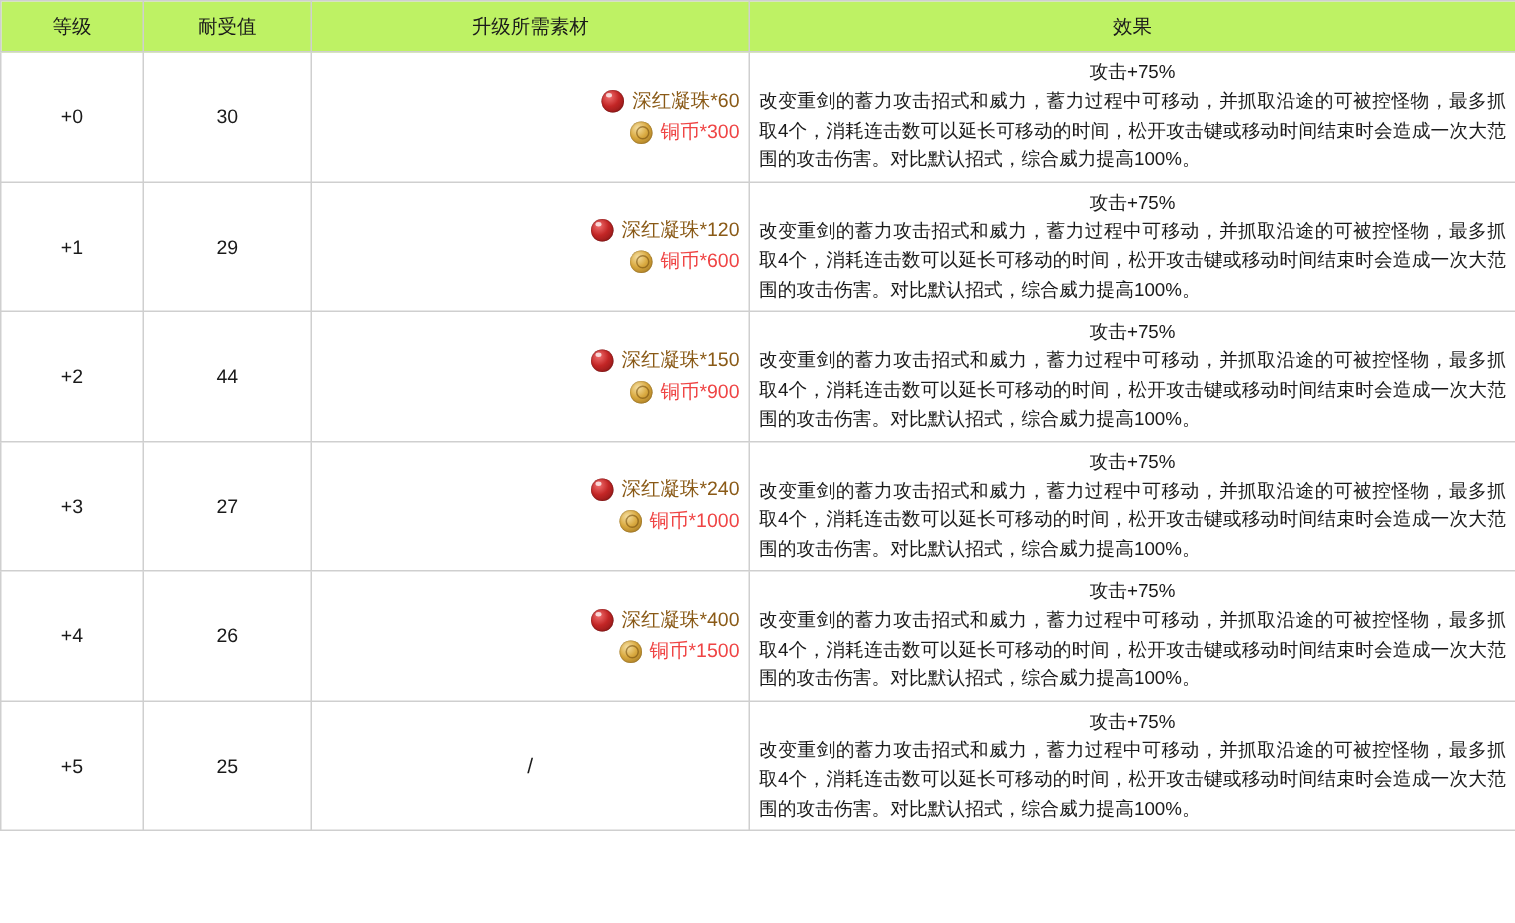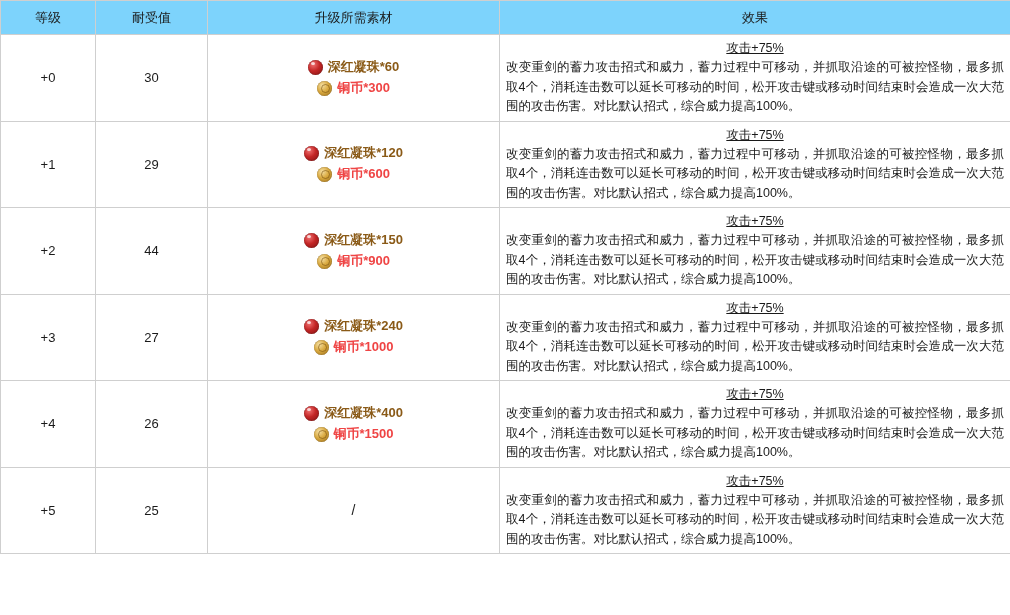--- a/index.html
+++ b/index.html
@@ -23,44 +23,43 @@
   table.upgrade-table td {
     border: 1px solid #cfcfcf;
     vertical-align: middle;
     padding: 4px 6px;
   }
   table.upgrade-table th {
     font-size: 13px;
     font-weight: normal;
     height: 34px;
     text-align: center;
-    background: #7dd3fc;
+    background: #bef264;
   }
   col.c-level { width: 95px; }
   col.c-dura  { width: 112px; }
   col.c-mat   { width: 292px; }
   col.c-eff   { width: 511px; }
 
   td.level, td.dura {
     text-align: center;
     font-size: 13px;
   }
   td.mat {
     text-align: center;
     font-size: 13px;
     line-height: 1.15;
   }
   td.mat .mat-line {
     display: flex;
     align-items: center;
-    justify-content: center;
+    justify-content: flex-end;
     gap: 5px;
     margin: 6px 0;
     white-space: nowrap;
-    font-weight: bold;
   }
   td.mat .mat-none {
     font-size: 14px;
     color: #1a1a1a;
   }
   .mat-label-pearl { color: #8a5a17; }
   .mat-label-coin  { color: #ef4444; }
 
   
   .icon {
@@ -96,21 +95,20 @@
     border: 1px solid rgba(120,80,15,0.6);
   }
 
   td.eff {
     font-size: 12.5px;
     line-height: 1.55;
     text-align: center;
   }
   td.eff .eff-head {
     text-align: center;
-    text-decoration: underline;
   }
   td.eff .eff-body {
     text-align: justify;
     text-justify: inter-ideograph;
   }
 </style>
 </head>
 <body>
 
 <table class="upgrade-table">

